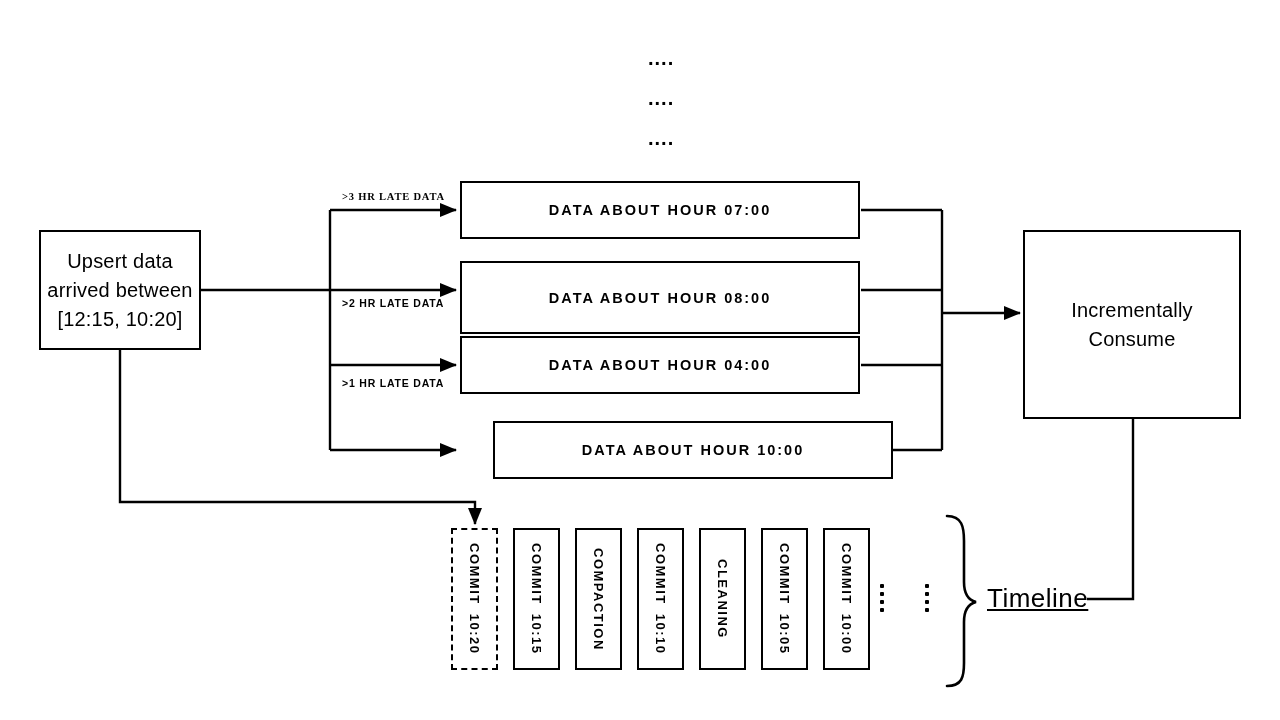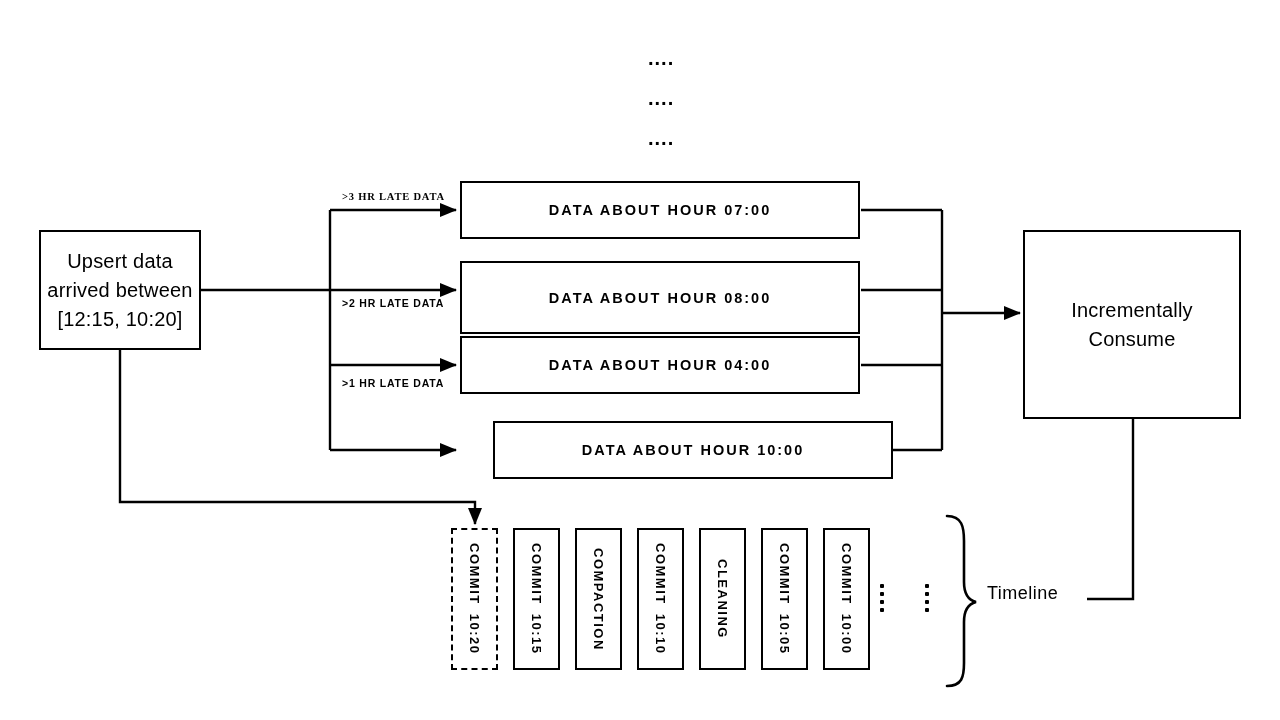--- a/index.html
+++ b/index.html
@@ -29,21 +29,21 @@
     border:2.5px solid #000;background:#fff;box-sizing:border-box;
     display:flex;align-items:center;justify-content:center;
   }
   .tbox.dashed{border-style:dashed;}
   .tbox span{
     writing-mode:vertical-rl;font-weight:bold;font-size:13px;
     letter-spacing:1.5px;word-spacing:4px;white-space:nowrap;
   }
   .vdots{position:absolute;top:584px;display:flex;flex-direction:column;gap:4.5px;}
   .vdots .dot{width:3.5px;height:3.5px;background:#000;border-radius:1px;}
-  .timeline-label{position:absolute;font-size:18px;letter-spacing:0.5px;}
+  .timeline-label{position:absolute;font-size:26px;letter-spacing:0.5px;text-decoration:underline;}
 </style>
 </head>
 <body>
 
 <div id="canvas">
 
   <svg class="overlay">
     <defs>
       <marker id="arr" markerUnits="userSpaceOnUse" markerWidth="17" markerHeight="14" viewBox="0 0 17 14" refX="16" refY="7" orient="auto">
         <polygon points="0,0 17,7 0,14" fill="#000"></polygon>

